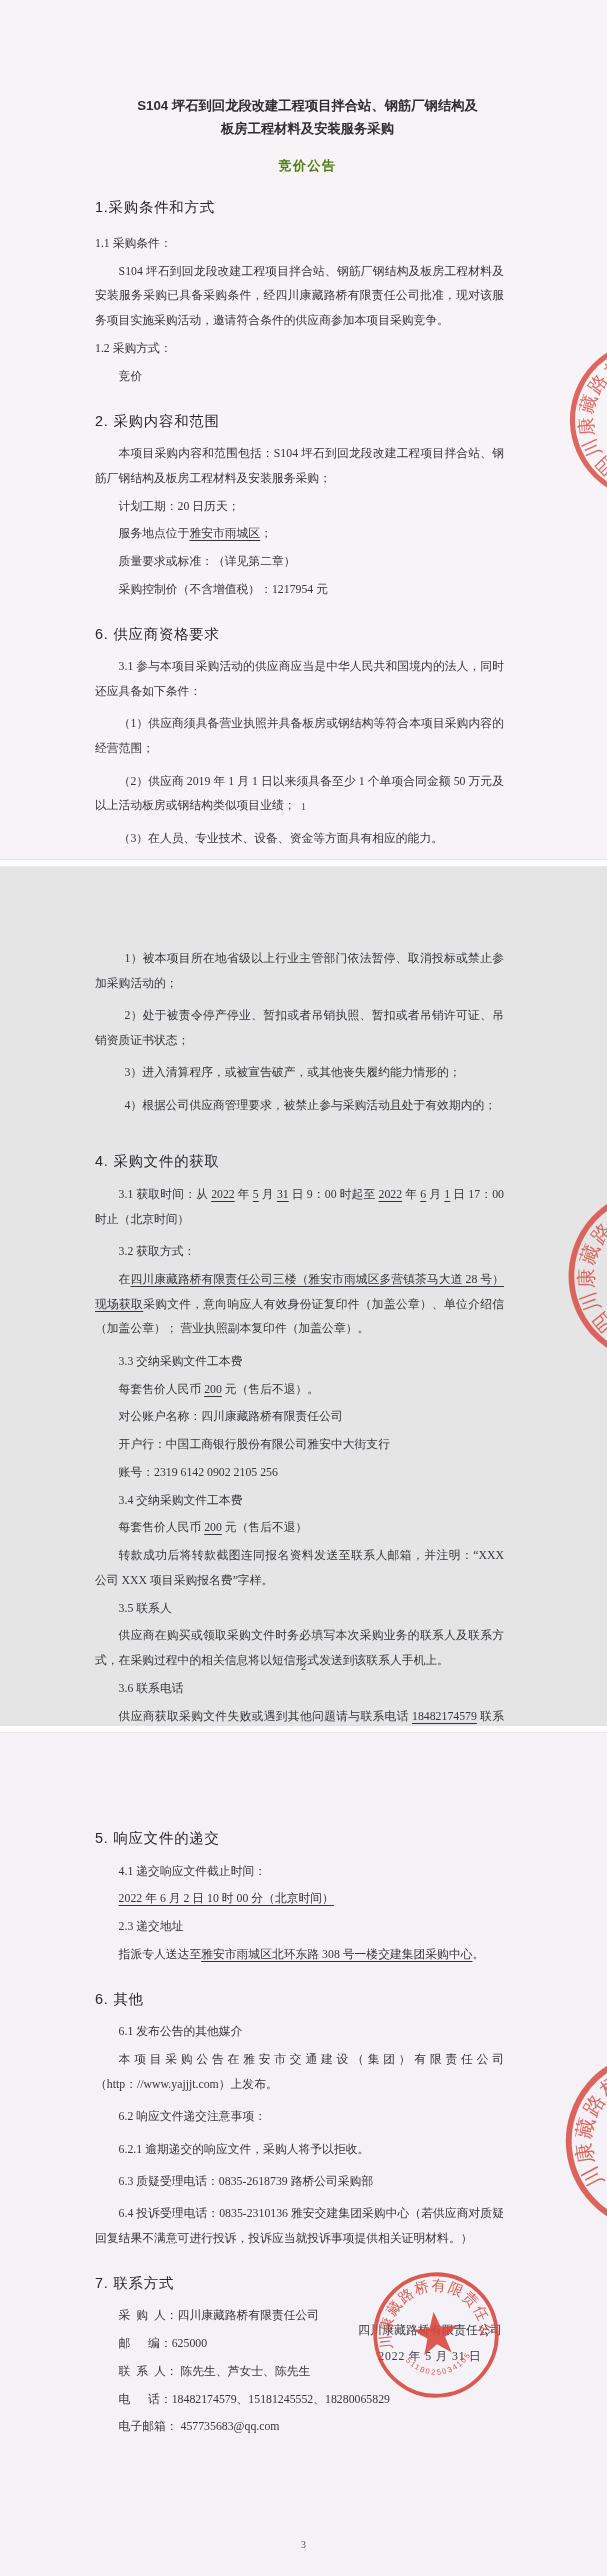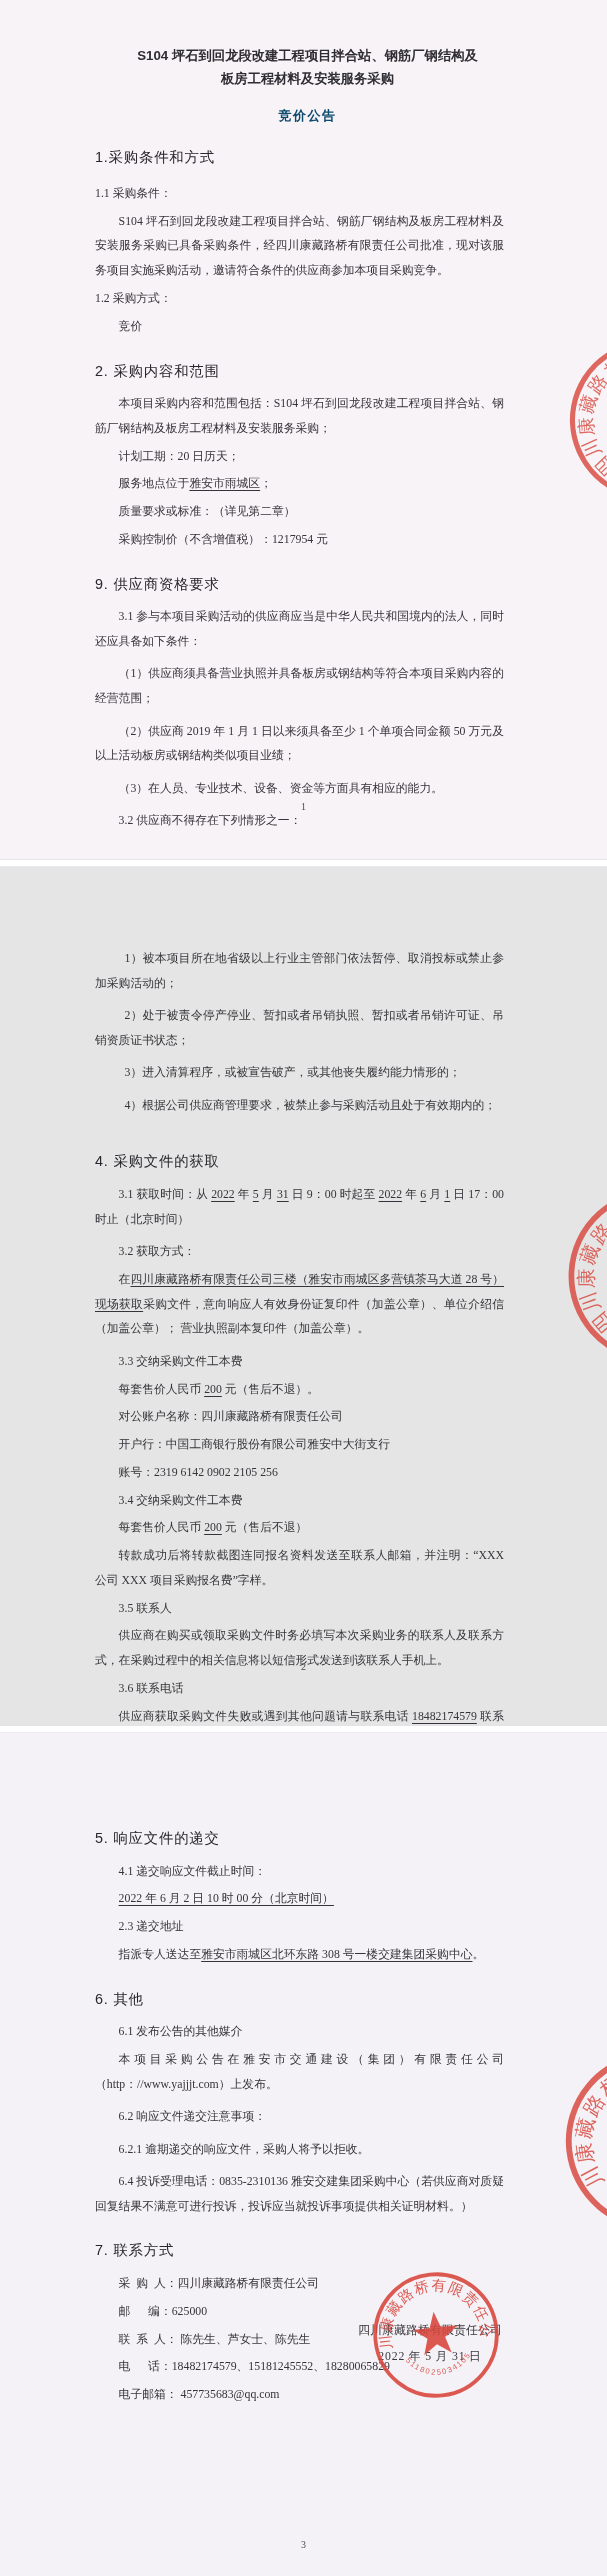--- a/index.html
+++ b/index.html
@@ -15,35 +15,35 @@
     width:607px;
     box-sizing:border-box;
     overflow:hidden;
     padding:0 87px 0 95px;
   }
   .page-1{height:859px;background:#f7f3f6;}
   .page-2{height:858px;background:#e5e5e5;}
   .page-3{height:853px;background:#f5f2f7;}
   .page-gap{height:6px;background:#ffffff;border-top:0.8px solid #e6e2e8;border-bottom:0.8px solid #eceaf0;}
   .title{
-    padding-top:44px;
+    padding-top:94px;
     text-align:center;
     font-weight:700;
     font-size:13.3px;
     line-height:1.75;
     color:#2e2d33;
     font-family:"Liberation Sans","DejaVu Sans",sans-serif;
   }
   .subtitle{
     margin-top:16.7px;
     text-align:center;
     font-weight:700;
     font-size:13px;
     letter-spacing:1.5px;
-    color:#0c4a6e;
+    color:#4d7c0f;
     font-family:"Liberation Sans","DejaVu Sans",sans-serif;
   }
   .sec{
     font-family:"Liberation Sans","DejaVu Sans",sans-serif;
     font-weight:400;
     font-size:14.4px;
     color:#28272d;
     letter-spacing:0.8px;
     margin:23px 0 10.6px 0;
   }
@@ -112,21 +112,21 @@
   <p class="t">1.2 采购方式：</p>
   <p class="t ind">竞价</p>
 
   <div class="sec">2. 采购内容和范围</div>
   <p class="t ind">本项目采购内容和范围包括：S104 坪石到回龙段改建工程项目拌合站、钢筋厂钢结构及板房工程材料及安装服务采购；</p>
   <p class="t ind">计划工期：20 日历天；</p>
   <p class="t ind"><span>服务地点位于</span><span class="u">雅安市雨城区</span><span>；</span></p>
   <p class="t ind">质量要求或标准：（详见第二章）</p>
   <p class="t ind">采购控制价（不含增值税）：1217954 元</p>
 
-  <div class="sec">9.  供应商资格要求</div>
+  <div class="sec">6.  供应商资格要求</div>
   <p class="t ind">3.1 参与本项目采购活动的供应商应当是中华人民共和国境内的法人，同时还应具备如下条件：</p>
   <p class="t ind mt-sm">（1）供应商须具备营业执照并具备板房或钢结构等符合本项目采购内容的经营范围；</p>
   <p class="t ind mt-sm">（2）供应商 2019 年 1 月 1 日以来须具备至少 1 个单项合同金额 50 万元及以上活动板房或钢结构类似项目业绩；</p>
   <p class="t ind mt-sm">（3）在人员、专业技术、设备、资金等方面具有相应的能力。</p>
   <p class="t ind mt-sm">3.2 供应商不得存在下列情形之一：</p>
 
   <div class="page-number pn-1">1</div>
 
   <svg class="seal seal-edge-1" viewBox="0 0 200 200">
     <circle cx="100" cy="100" r="88" fill="none" stroke="#d8453b" stroke-width="6"></circle>
@@ -182,20 +182,21 @@
   <p class="t ind">4.1 递交响应文件截止时间：</p>
   <p class="t ind"><span class="ul">2022 年 6 月 2 日 10 时 00 分（北京时间）</span></p>
   <p class="t ind">2.3 递交地址</p>
   <p class="t ind"><span>指派专人送达至</span><span class="u">雅安市雨城区北环东路 308 号一楼交建集团采购中心</span><span>。</span></p>
 
   <div class="sec">6.  其他</div>
   <p class="t ind">6.1 发布公告的其他媒介</p>
   <p class="t ind">本项目采购公告在雅安市交通建设（集团）有限责任公司（http：//www.yajjjt.com）上发布。</p>
   <p class="t ind mt-sm">6.2 响应文件递交注意事项：</p>
   <p class="t ind mt-sm">6.2.1 逾期递交的响应文件，采购人将予以拒收。</p>
+  <p class="t ind mt-sm">6.3 质疑受理电话：0835-2618739 路桥公司采购部</p>
   <p class="t ind mt-sm">6.4 投诉受理电话：0835-2310136 雅安交建集团采购中心（若供应商对质疑回复结果不满意可进行投诉，投诉应当就投诉事项提供相关证明材料。）</p>
 
   <div class="sec">7.  联系方式</div>
   <p class="t ind contact-row"><span class="contact-label">采  购  人：</span><span>四川康藏路桥有限责任公司</span></p>
   <p class="t ind contact-row"><span class="contact-label">邮      编：</span><span>625000</span></p>
   <p class="t ind contact-row"><span class="contact-label">联  系  人：</span><span> 陈先生、芦女士、陈先生</span></p>
   <p class="t ind contact-row"><span class="contact-label">电      话：</span><span>18482174579、15181245552、18280065829</span></p>
   <p class="t ind contact-row"><span class="contact-label">电子邮箱：</span><span> 457735683@qq.com</span></p>
 
   <div class="sign-block">

